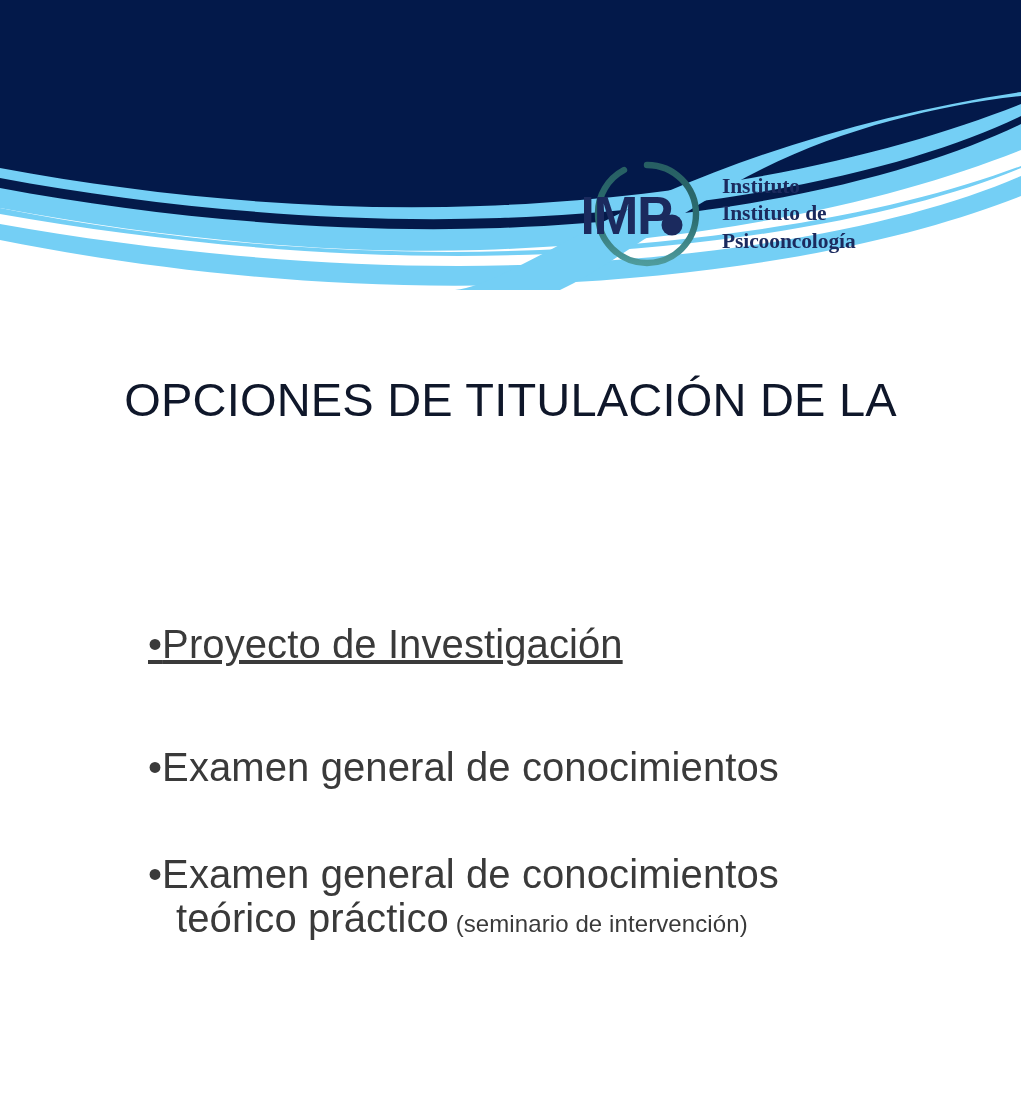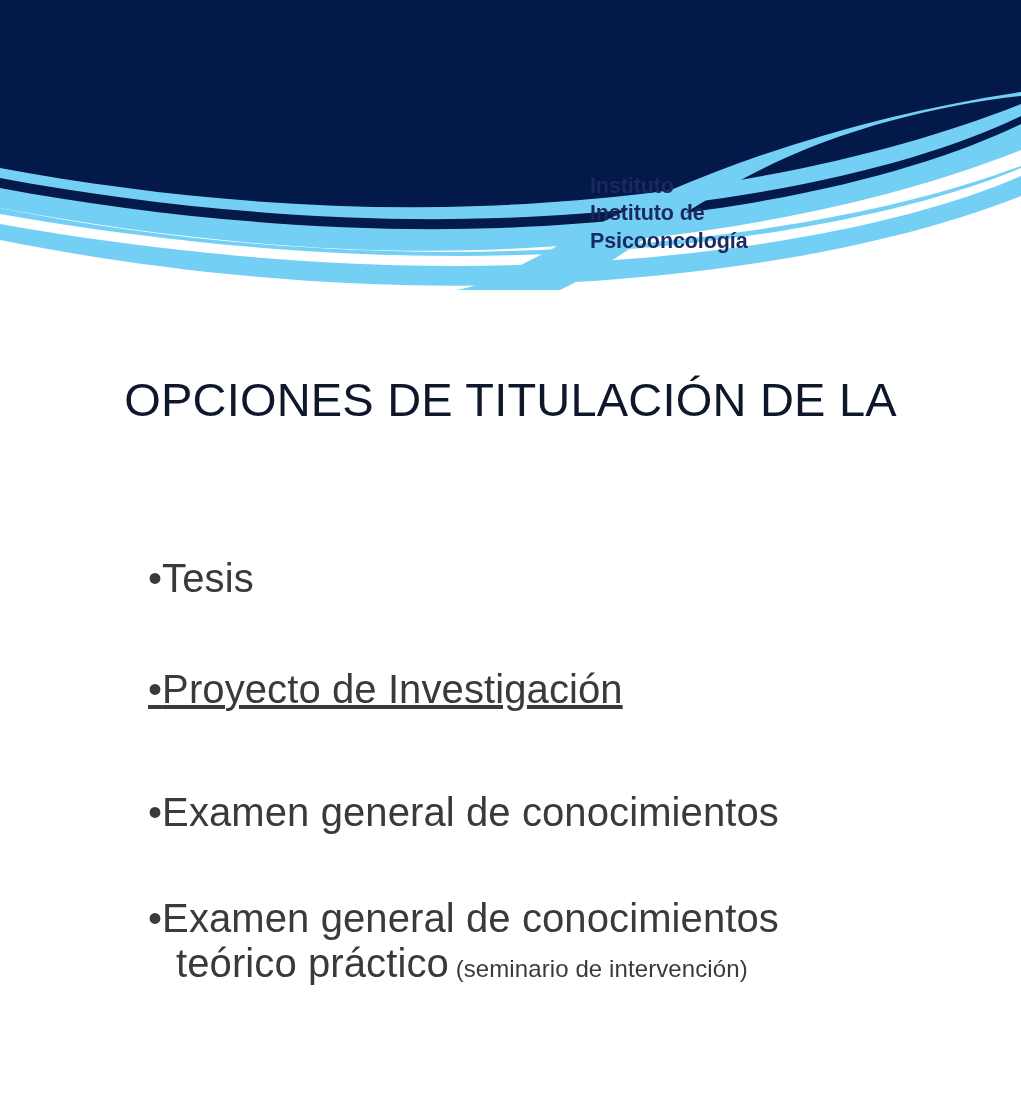--- a/index.html
+++ b/index.html
@@ -48,21 +48,21 @@
     width: 132px;
     height: 112px;
     flex: 0 0 132px;
   }
 
   #logo-mark svg { display: block; width: 132px; height: 112px; }
 
   #logo-words {
     margin-left: 6px;
     color: #1b2a5e;
-    font-family: Liberation Sans, sans-serif;
+    font-family: Liberation Serif, serif;
     font-weight: bold;
     font-size: 21.5px;
     line-height: 1.28;
     letter-spacing: -0.1px;
     white-space: nowrap;
   }
 
   
   #title {
     position: absolute;
@@ -175,37 +175,48 @@
       <path fill="#74cff5" d="M1021,92 C860,116 700,168 580,234
                C520,266 480,288 455,290
                H560
                C600,272 660,226 730,186
                C820,134 930,106 1021,96 Z"></path>
     </g>
   </svg>
 
   <div id="logo-block">
 
+    <div id="logo-mark">
+      <svg viewBox="0 0 132 112" aria-hidden="true">
+
+        <path fill="none" stroke="url(#arcGrad)" stroke-width="6.4" stroke-linecap="round" d="M63,7
+                 A49,49 0 0 1 112,56
+                 A49,49 0 0 1 63,105
+                 A49,49 0 0 1 14,56
+                 A49,49 0 0 1 40,12"></path>
+
+        <text x="-4" y="76" font-family="Liberation Sans, sans-serif" font-size="54" font-weight="bold" fill="#1b2a5e" letter-spacing="-1.5">IMP</text>
+
+        <circle cx="88" cy="67" r="10.5" fill="#1b2a5e"></circle>
+      </svg>
+    </div>
 
     <div id="logo-words">
       <div>Instituto</div>
       <div>Instituto de</div>
       <div>Psicooncología</div>
     </div>
   </div>
 
   <div id="title">
     <div>OPCIONES DE TITULACIÓN DE LA</div>
   </div>
 
   <div id="bullets">
 
-    <div class="bullet-item" id="item-1">
-      <span class="bullet-dot">•</span><span>Tesis</span>
-    </div>
 
     <div class="bullet-item" id="item-2">
       <span class="bullet-dot">•</span><span>Proyecto de Investigación</span>
     </div>
 
     <div class="bullet-item" id="item-3">
       <span class="bullet-dot">•</span><span>Examen general de conocimientos</span>
     </div>
 
     <div class="bullet-item" id="item-4">

